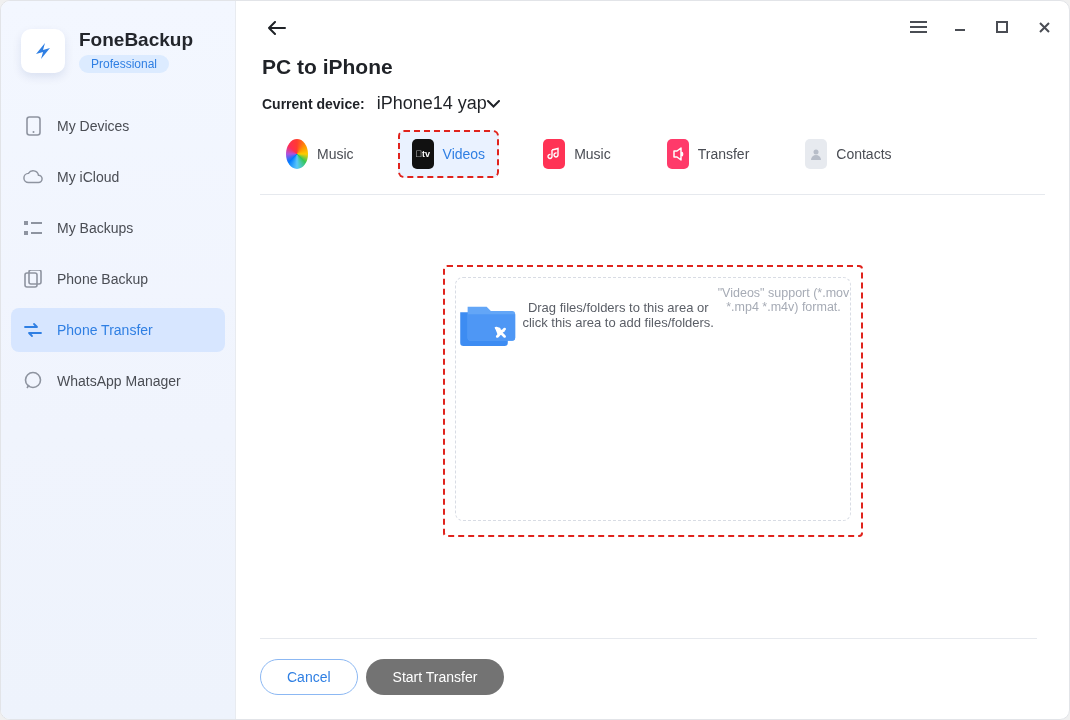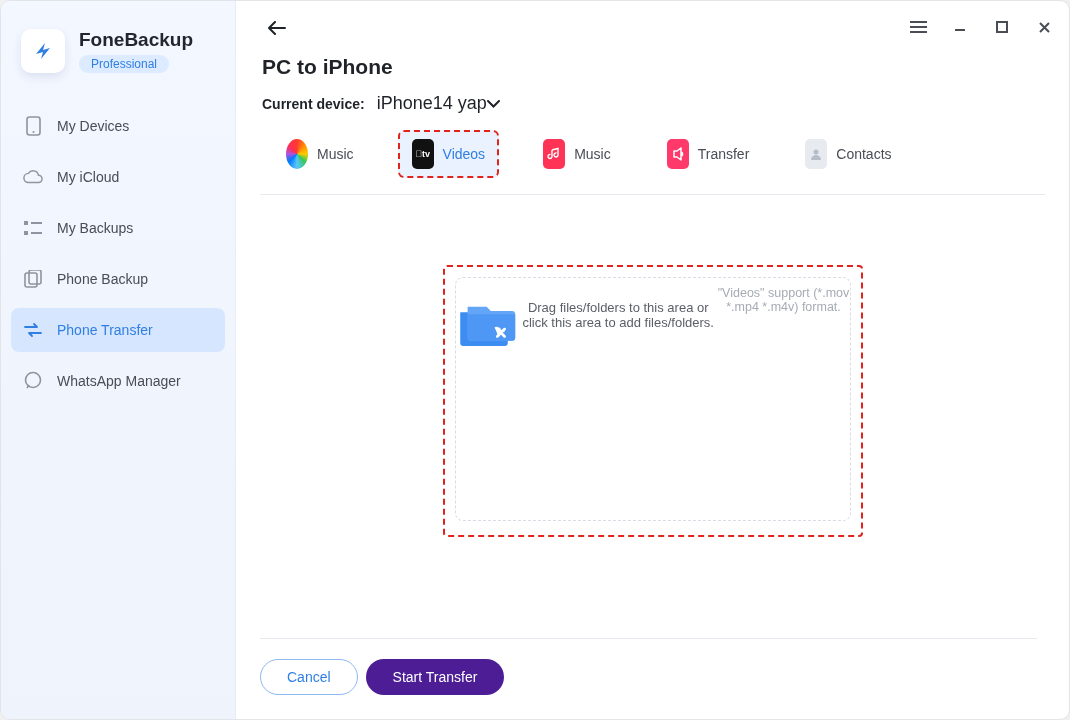--- a/index.html
+++ b/index.html
@@ -132,21 +132,21 @@
       display: flex; align-items: center; gap: 8px;
       border-top: 1px solid #e6e9ee;
       left: 24px; padding-top: 20px;
     }
     .btn {
       height: 36px; border-radius: 18px; padding: 0 26px;
       font-size: 14px; display: inline-flex; align-items: center;
       cursor: pointer; border: 1px solid transparent;
     }
     .btn-cancel { border-color: #8cb8f3; color: #2f7fe3; background: #fff; }
-    .btn-primary { background: #4c1d95; color: #fff; }
+    .btn-primary { background: #737373; color: #fff; }
   </style>
 </head>
 <body>
 
 <div class="app">
 
   <div class="win-controls">
     <div class="wc">
       <svg width="17" height="12" viewBox="0 0 17 12">
           <path d="M0 1h17M0 6h17M0 11h17" stroke="#4a4d54" stroke-width="2"></path>

